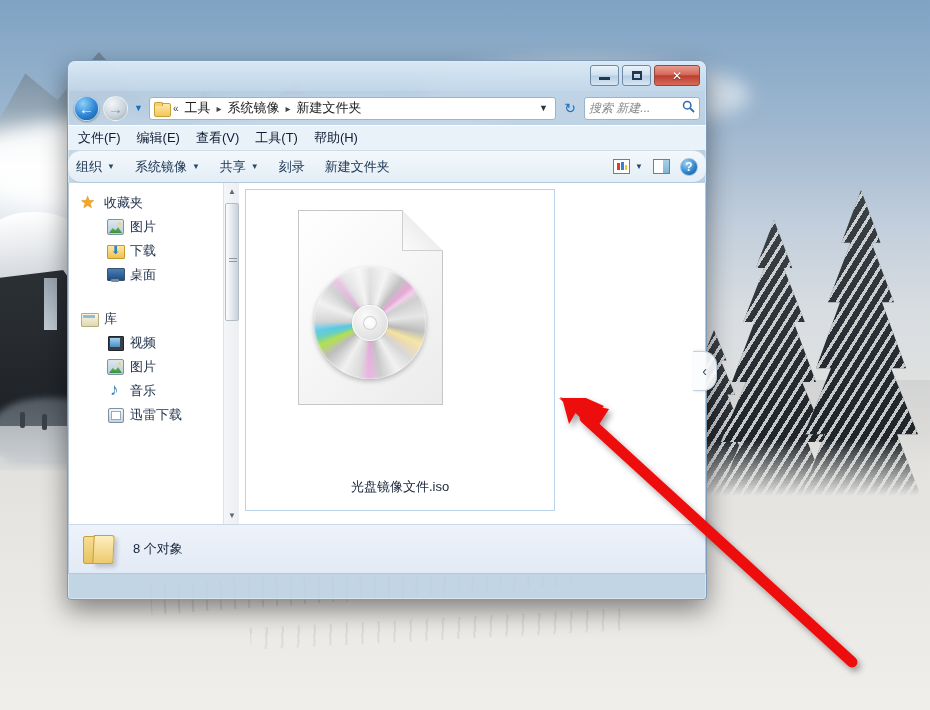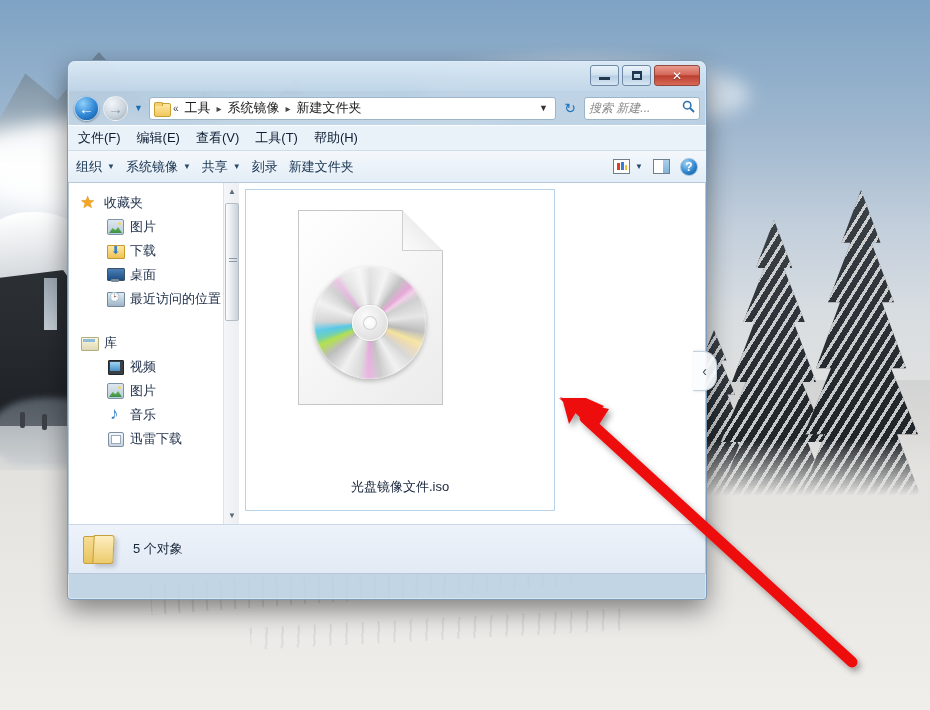--- a/index.html
+++ b/index.html
@@ -186,22 +186,22 @@
 
   .menubar {
     height: 25px; background: rgba(238,245,251,.9);
     border-top: 1px solid rgba(255,255,255,.8);
     display:flex; align-items:center; padding-left: 10px; gap: 16px;
     font-size: 13px; color:#0e1d33;
   }
   .toolbar {
     height: 33px; background: linear-gradient(#f4f8fc, #e3edf6);
     border-top: 1px solid #cfdde9; border-bottom:1px solid #b6c9da;
-    display:flex; align-items:center; padding: 0 8px; gap: 11px;
-    font-size: 13px; color:#16324f;
+    display:flex; align-items:center; padding: 0 8px; gap: 20px;
+    font-size: 13px; color:#16324f;border-radius:13px;
   }
   .tb-item { display:flex; align-items:center; gap:5px; white-space:nowrap;}
   .caret { font-size: 8px; color:#2a4a69; }
   .tb-right { margin-left:auto; display:flex; align-items:center; gap:10px; }
   .views-ico {
     width:17px; height:15px; border:1px solid #6f7f8d; background:#fff;
     display:block; position:relative;
   }
   .views-ico:after{
     content:""; position:absolute; inset:2px;
@@ -583,24 +583,20 @@
             <span>图片</span>
           </div>
           <div class="nav-row child">
             <span class="ico ico-dl"></span>
             <span>下载</span>
           </div>
           <div class="nav-row child">
             <span class="ico ico-desk"></span>
             <span>桌面</span>
           </div>
-          <div class="nav-row child">
-            <span class="ico ico-recent"></span>
-            <span>最近访问的位置</span>
-          </div>
         </div>
 
         <div class="nav-gap"></div>
 
         <div class="nav-group">
           <div class="nav-row">
             <span class="ico ico-lib"></span>
             <span>库</span>
           </div>
           <div class="nav-row child">
@@ -642,21 +638,21 @@
             <div class="cd"></div>
             <div class="cd-gloss"></div>
           </div>
           <div class="filename">光盘镜像文件.iso</div>
         </div>
       </div>
     </div>
 
     <div class="statusbar">
       <span class="status-folder"></span>
-      <span>5 个对象</span>
+      <span>8 个对象</span>
     </div>
 
     <div class="collapse-handle">
       <span>‹</span>
     </div>
   </div>
 
   <svg class="annot-arrow" viewBox="0 0 930 710">
     <defs>
       <filter id="arrowshadow" x="-30%" y="-30%" width="170%" height="170%">

